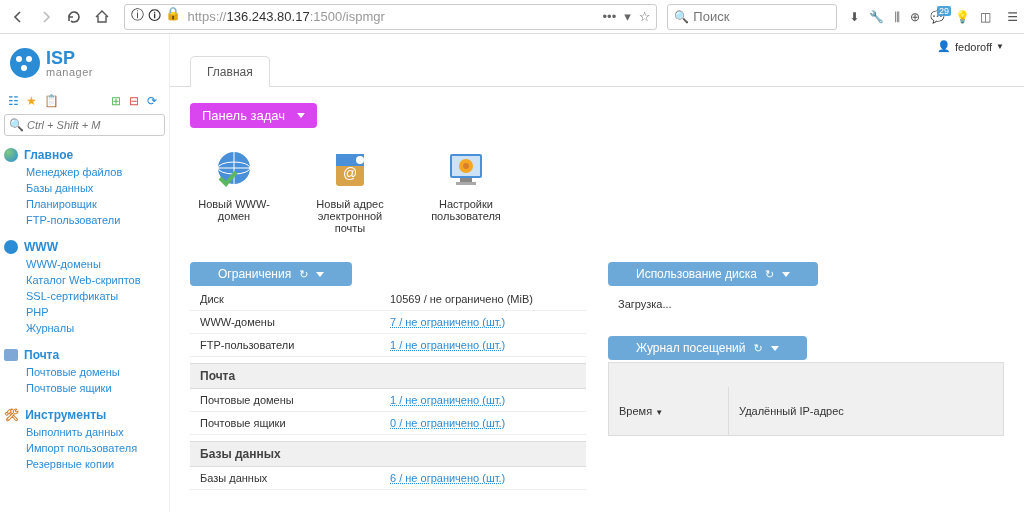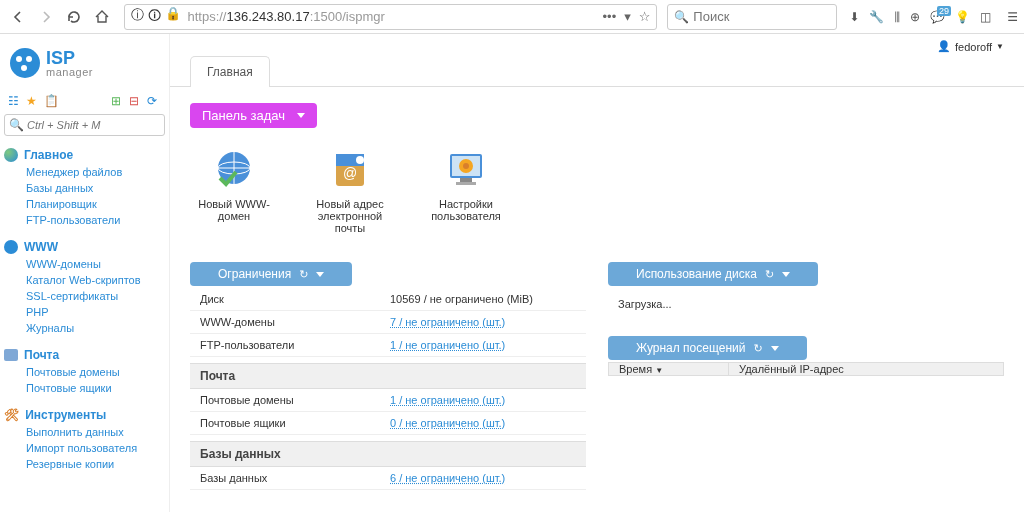--- a/index.html
+++ b/index.html
@@ -82,21 +82,21 @@
   .section-header { background: #f0f0f0; border-top: 1px solid #ddd; border-bottom: 1px solid #ddd; padding: 5px 10px; font-weight: bold; font-size: 12px; color: #444; margin-top: 6px; }
   .row { display: flex; padding: 5px 10px; border-bottom: 1px solid #eee; font-size: 11px; }
   .row .k { flex: 0 0 190px; color: #333; }
   .row .v { color: #333; }
   .row .v a { color: #2b8cd6; text-decoration: underline dotted; }
   
   .panel-right .box { margin-bottom: 16px; }
   .loading { padding: 10px; font-size: 11px; }
   
   .log-head-row { display: flex; background: #f0f0f0; border: 1px solid #ddd; font-size: 11px; }
-  .log-head-row div { padding: 0 10px; }
+  .log-head-row div { padding: 18px 10px; margin-top: 24px; }
   .log-col1 { flex: 0 0 120px; border-right: 1px solid #ddd; }
   .log-col2 { flex: 1; }
   
   
   svg { display: block; }
 </style>
 </head>
 <body>
 
 <div class="browser-bar">

